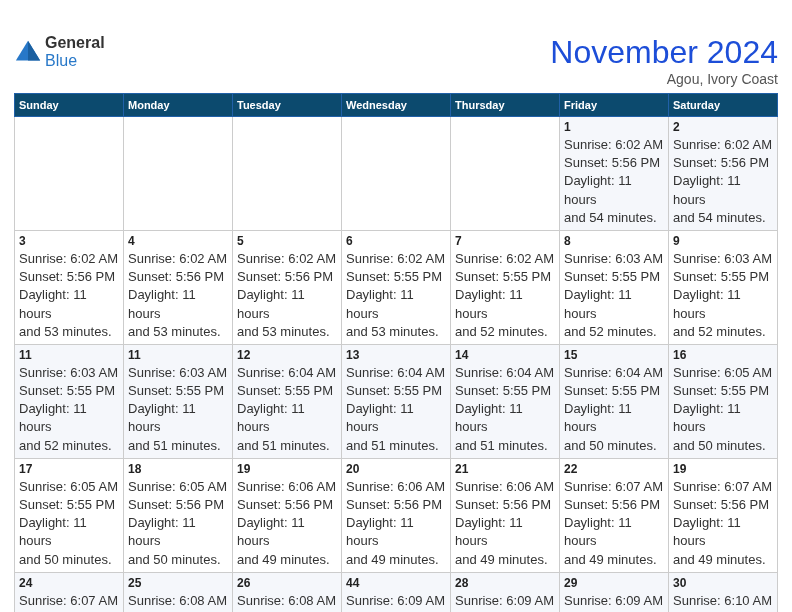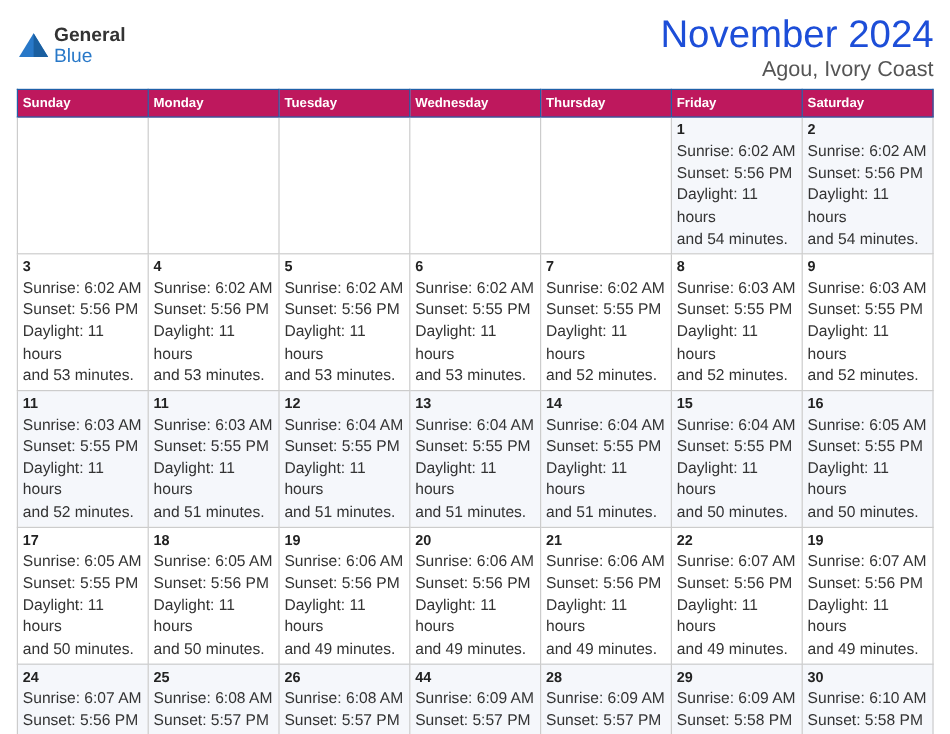--- a/index.html
+++ b/index.html
@@ -12,22 +12,23 @@
     }
     .page {
       width: 792px;
       min-height: 612px;
       background: #fff;
       padding: 10px 14px 10px 14px;
     }
     .header {
       display: flex;
       justify-content: space-between;
-      align-items: center;
+      align-items: flex-start;
       margin-bottom: 6px;
+      margin-top: 24px;
     }
     .logo {
       display: flex;
       align-items: center;
       gap: 0;
     }
     .logo-text {
       display: flex;
       flex-direction: column;
       line-height: 1.1;
@@ -49,30 +50,30 @@
     }
     .title-block {
       text-align: right;
     }
     .month-title {
       font-size: 32px;
       font-weight: normal;
       color: #1d4ed8;
     }
     .location {
-      font-size: 18px;
+      font-size: 14px;
       color: #555;
     }
     .calendar {
       width: 100%;
       border-collapse: collapse;
       table-layout: fixed;
     }
     .calendar thead tr th {
-      background: #be185d;
+      background: #0c4a6e;
       color: #fff;
       font-size: 11px;
       font-weight: bold;
       padding: 5px 4px;
       text-align: left;
       border: 1px solid #2060a8;
     }
     .calendar tbody tr td {
       border: 1px solid #ccc;
       vertical-align: top;

